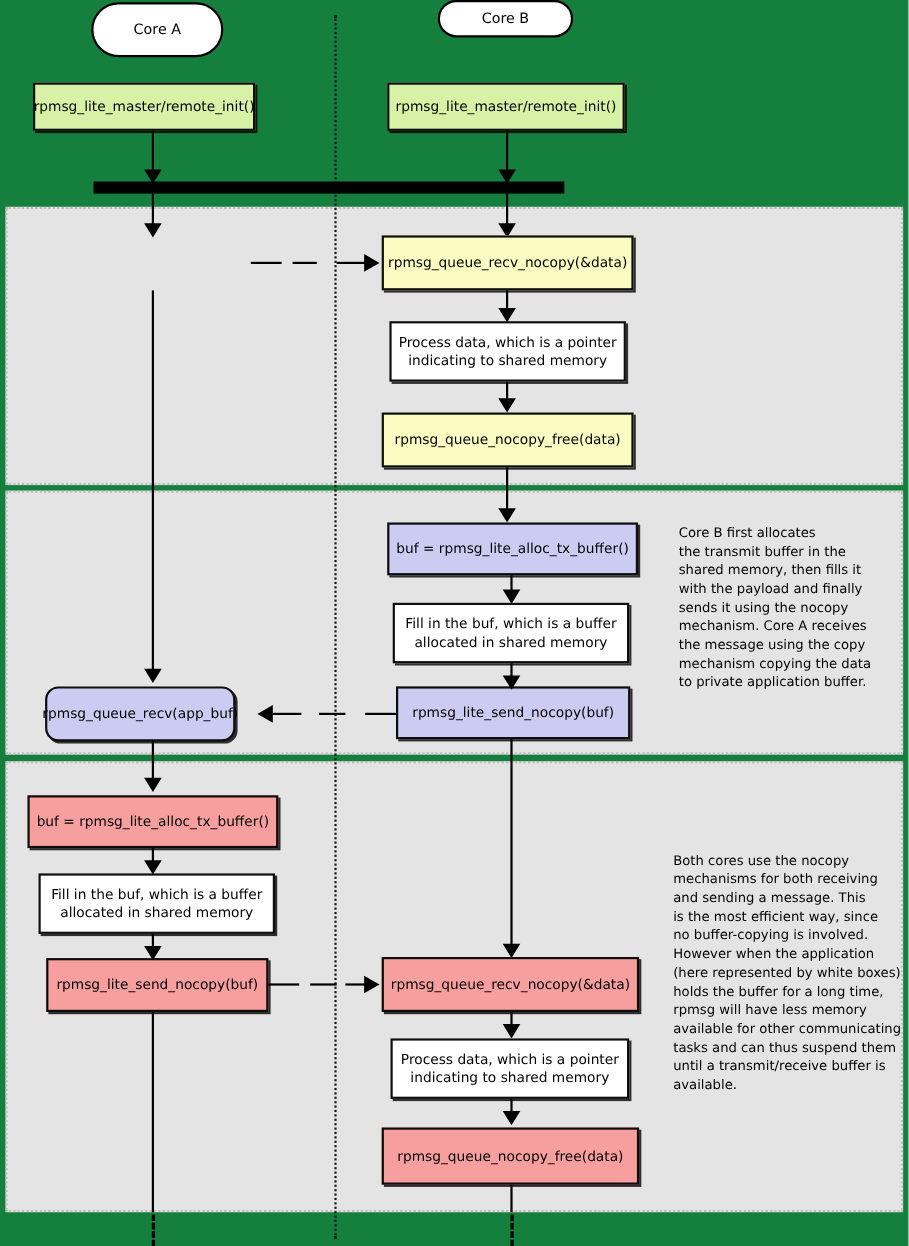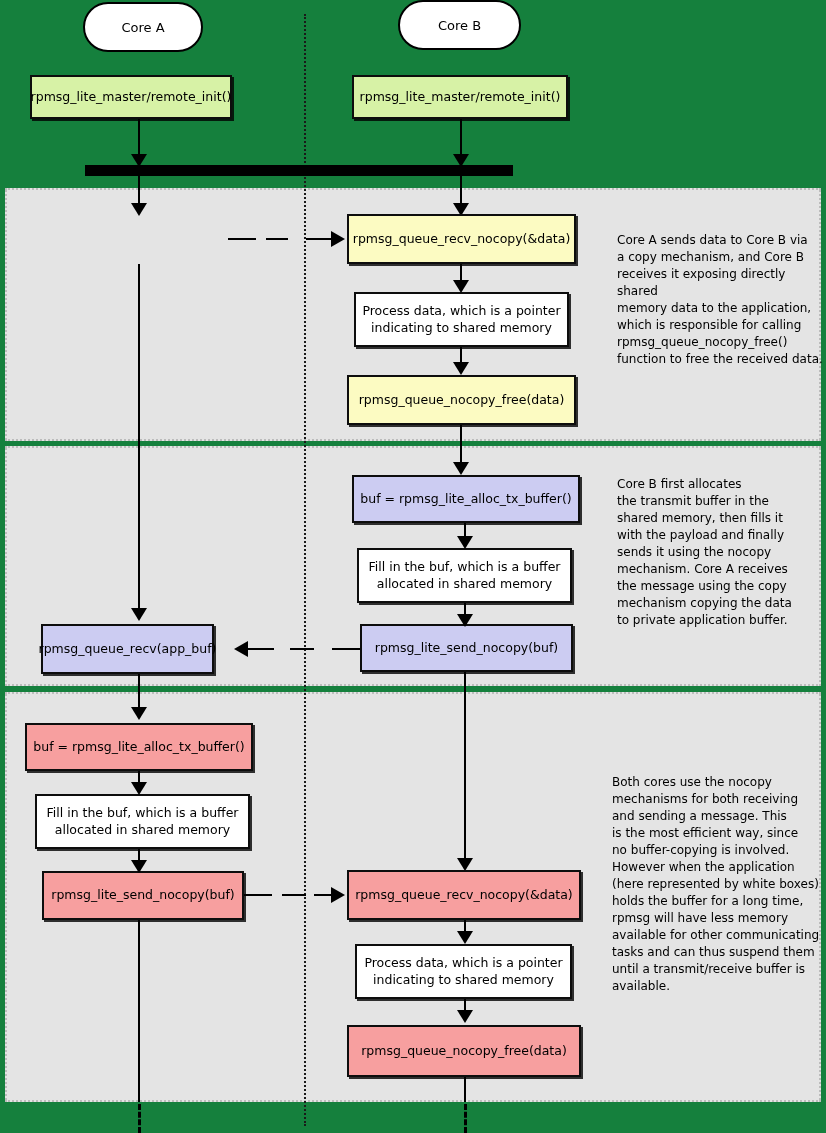--- a/index.html
+++ b/index.html
@@ -147,21 +147,21 @@
 
   <div class="band" id="band1"></div>
   <div class="band" id="band2"></div>
   <div class="band" id="band3"></div>
 
   <div class="lane-divider" style="top:14px;height:1112px;"></div>
 
   <div class="capsule" style="left:83px;top:2px;width:120px;height:50px;">
     <span>Core A</span>
   </div>
-  <div class="capsule" style="left:398px;top:0px;width:123px;height:50px;">
+  <div class="capsule" style="left:398px;top:0px;width:123px;height:34px;">
     <span>Core B</span>
   </div>
 
   <div class="box green" style="left:30px;top:75px;width:202px;height:44px;">
     <span>rpmsg_lite_master/remote_init()</span>
   </div>
   <div class="box green" style="left:352px;top:75px;width:216px;height:44px;">
     <span>rpmsg_lite_master/remote_init()</span>
   </div>
 
@@ -194,48 +194,41 @@
   <div class="hline" style="left:228px;top:238px;width:28px;"></div>
   <div class="hline" style="left:266px;top:238px;width:22px;"></div>
   <div class="hline" style="left:306px;top:238px;width:26px;"></div>
   <div class="arrow-right" style="left:331px;top:231px;"></div>
 
   <div class="vline" style="left:460px;top:264px;height:20px;"></div>
   <div class="arrow-down" style="left:453px;top:280px;"></div>
   <div class="vline" style="left:460px;top:347px;height:20px;"></div>
   <div class="arrow-down" style="left:453px;top:362px;"></div>
 
-  <div class="note" style="left:617px;top:232px;">Core A sends data to Core B via
-a copy mechanism, and Core B
-receives it exposing directly shared
-memory data to the application,
-which is responsible for calling
-rpmsg_queue_nocopy_free()
-function to free the received data.</div>
 
   <div class="vline" style="left:138px;top:264px;height:345px;"></div>
   <div class="arrow-down" style="left:131px;top:608px;"></div>
 
   <div class="vline" style="left:460px;top:425px;height:45px;"></div>
   <div class="arrow-down" style="left:453px;top:462px;"></div>
 
   <div class="box purple" style="left:352px;top:475px;width:228px;height:48px;">
     <span>buf = rpmsg_lite_alloc_tx_buffer()</span>
   </div>
 
   <div class="box white" style="left:357px;top:548px;width:215px;height:55px;">
     <span>Fill in the buf, which is a buffer
 allocated in shared memory</span>
   </div>
 
   <div class="box purple" style="left:360px;top:624px;width:213px;height:48px;">
     <span>rpmsg_lite_send_nocopy(buf)</span>
   </div>
 
-  <div class="box purple" style="left:41px;top:624px;width:173px;height:50px;">
+  <div class="box purple" style="left:41px;top:624px;width:173px;height:50px;border-radius:12px;">
     <span>rpmsg_queue_recv(app_buf)</span>
   </div>
 
   <div class="vline" style="left:464px;top:523px;height:18px;"></div>
   <div class="arrow-down" style="left:457px;top:536px;"></div>
   <div class="vline" style="left:464px;top:603px;height:16px;"></div>
   <div class="arrow-down" style="left:457px;top:614px;"></div>
 
   <div class="hline" style="left:332px;top:648px;width:28px;"></div>
   <div class="hline" style="left:290px;top:648px;width:24px;"></div>

